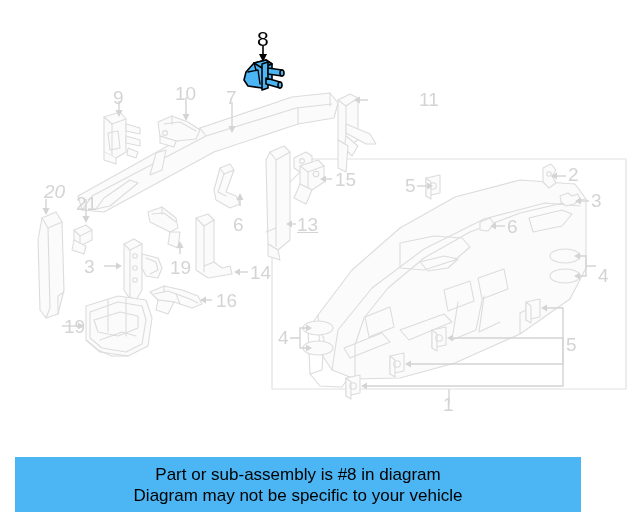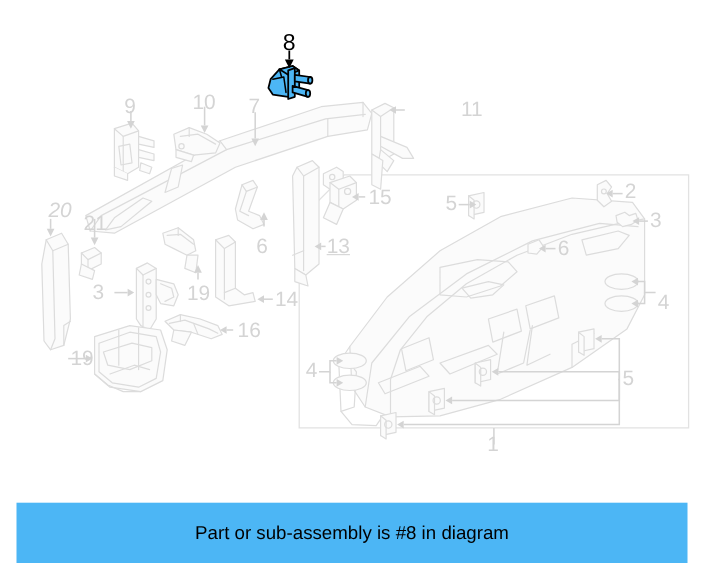--- a/index.html
+++ b/index.html
@@ -32,21 +32,21 @@
     user-select: none;
   }
   .callout-label.highlighted {
     color: #000000;
     font-size: 21px;
   }
   #notice-banner {
     position: absolute;
     left: 15px;
     top: 457px;
-    width: 610px;
+    width: 566px;
     height: 55px;
     background: #4cb6f5;
     display: flex;
     flex-direction: column;
     align-items: center;
     justify-content: center;
     box-sizing: border-box;
   }
   .banner-line {
     font-family: "Liberation Sans", sans-serif;
@@ -362,15 +362,16 @@
   <span class="callout-label" style="left:335px; top:170px;">15</span>
   <span class="callout-label" style="left:216px; top:291px;">16</span>
   <span class="callout-label" style="left:233px; top:215px;">6</span>
   <span class="callout-label" style="left:170px; top:258px;">19</span>
   <span class="callout-label" style="left:40px;  top:317px;margin-left:24px;">19</span>
   <span class="callout-label" style="left:44px;  top:182px;font-style:italic;">20</span>
   <span class="callout-label" style="left:76px;  top:182px;margin-top:12px;">21</span>
 
   <div id="notice-banner">
     <div class="banner-line">Part or sub-assembly is #8 in diagram</div>
+    <div class="banner-line">Diagram may not be specific to your vehicle</div>
   </div>
 
 </div>
 
 </body></html>

